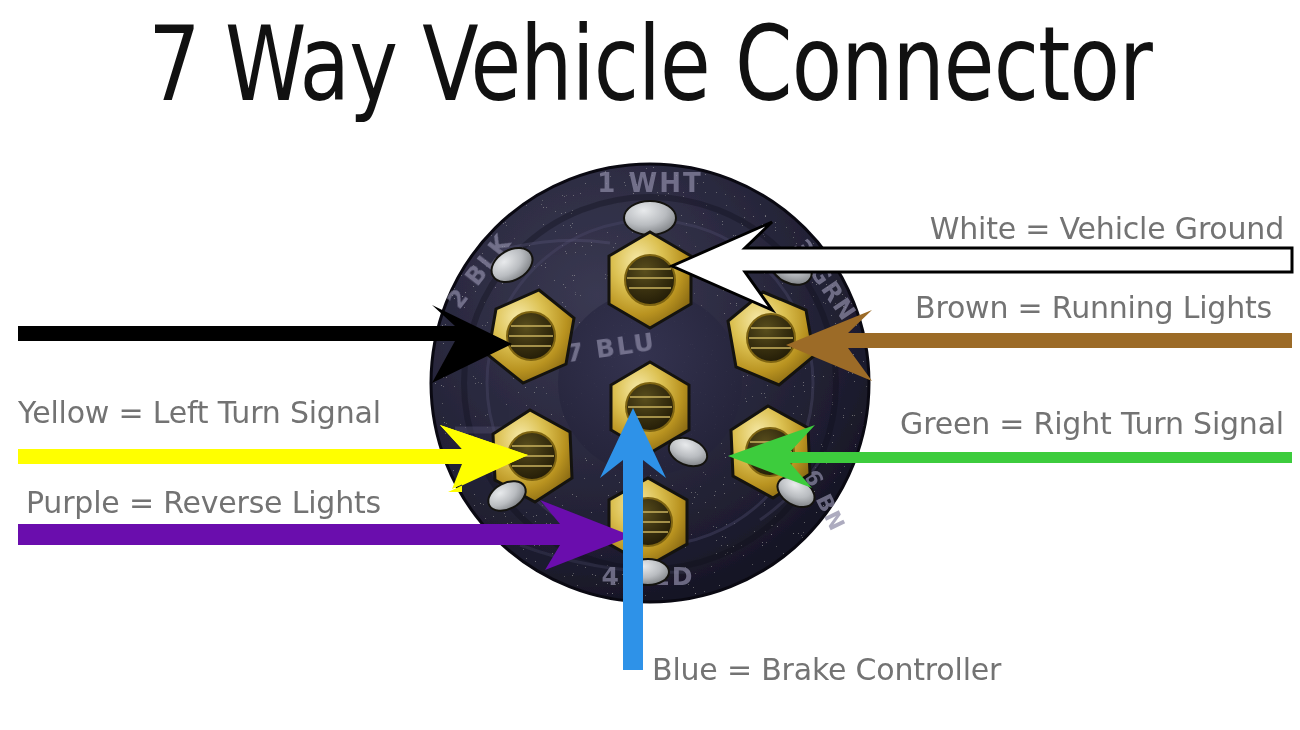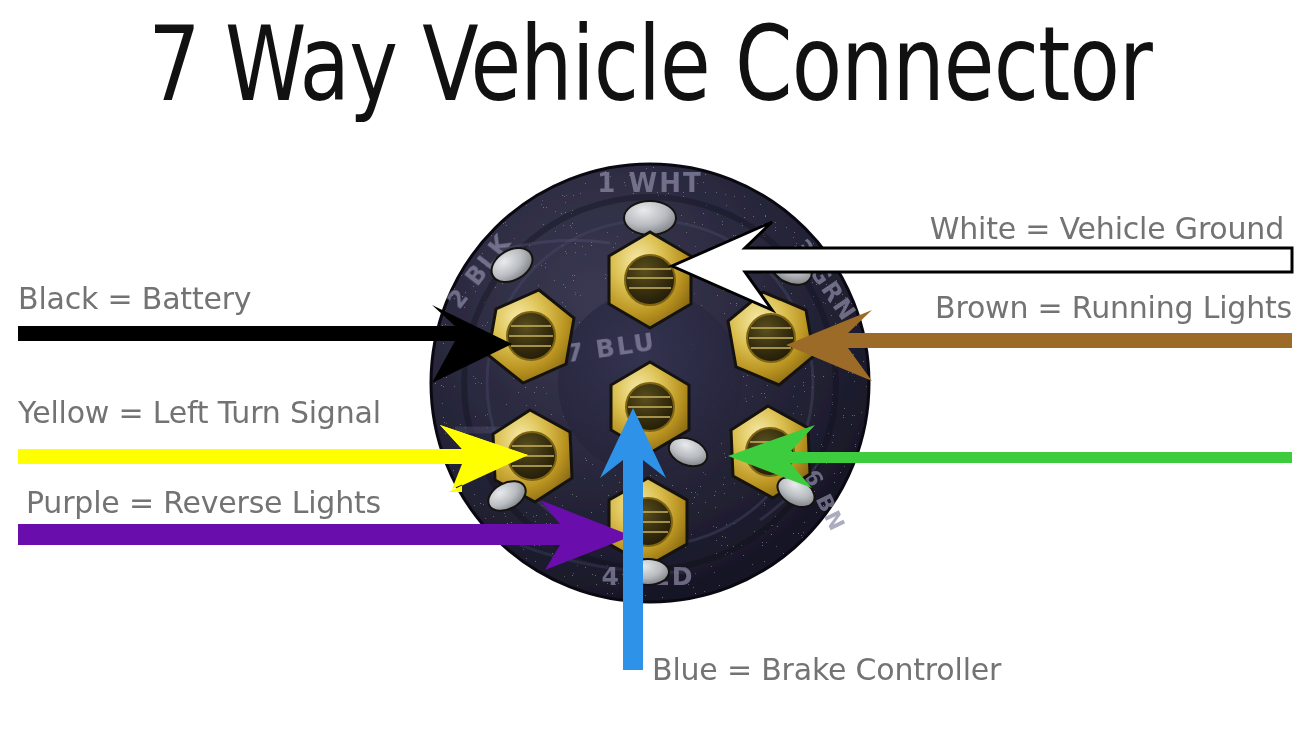--- a/index.html
+++ b/index.html
@@ -240,26 +240,26 @@
 
     <g>
       <path d="M1292 452 H790 L815 425 L728 456 L812 488 L790 463 H1292 Z" fill="#3DCC3D"></path>
     </g>
 
     <g>
       <path d="M623 670 V460 L600 478 L633 408 L666 478 L643 460 V670 Z" fill="#2E92E8"></path>
     </g>
   </svg>
 
-  <div class="wire-label label-left" style="left:18px; top:284px;">Black = Battery</div>
 
   <div class="wire-label label-left" style="left:18px; top:398px;">Yellow = Left Turn Signal</div>
 
   <div class="wire-label label-left" style="left:26px; top:488px;">Purple = Reverse Lights</div>
 
   <div class="wire-label label-right" style="right:16px; top:214px;">White = Vehicle Ground</div>
 
-  <div class="wire-label label-right" style="right:8px; top:293px;">Brown = Running Lights</div>
-
+  <div class="wire-label label-right" style="right:28px; top:293px;">Brown = Running Lights</div>
+
+  <div class="wire-label label-right" style="right:16px; top:409px;">Green = Right Turn Signal</div>
 
   <div class="wire-label label-left" style="left:652px; top:627px;margin-top:28px;">Blue = Brake Controller</div>
 
 </div>
 
 </body></html>

